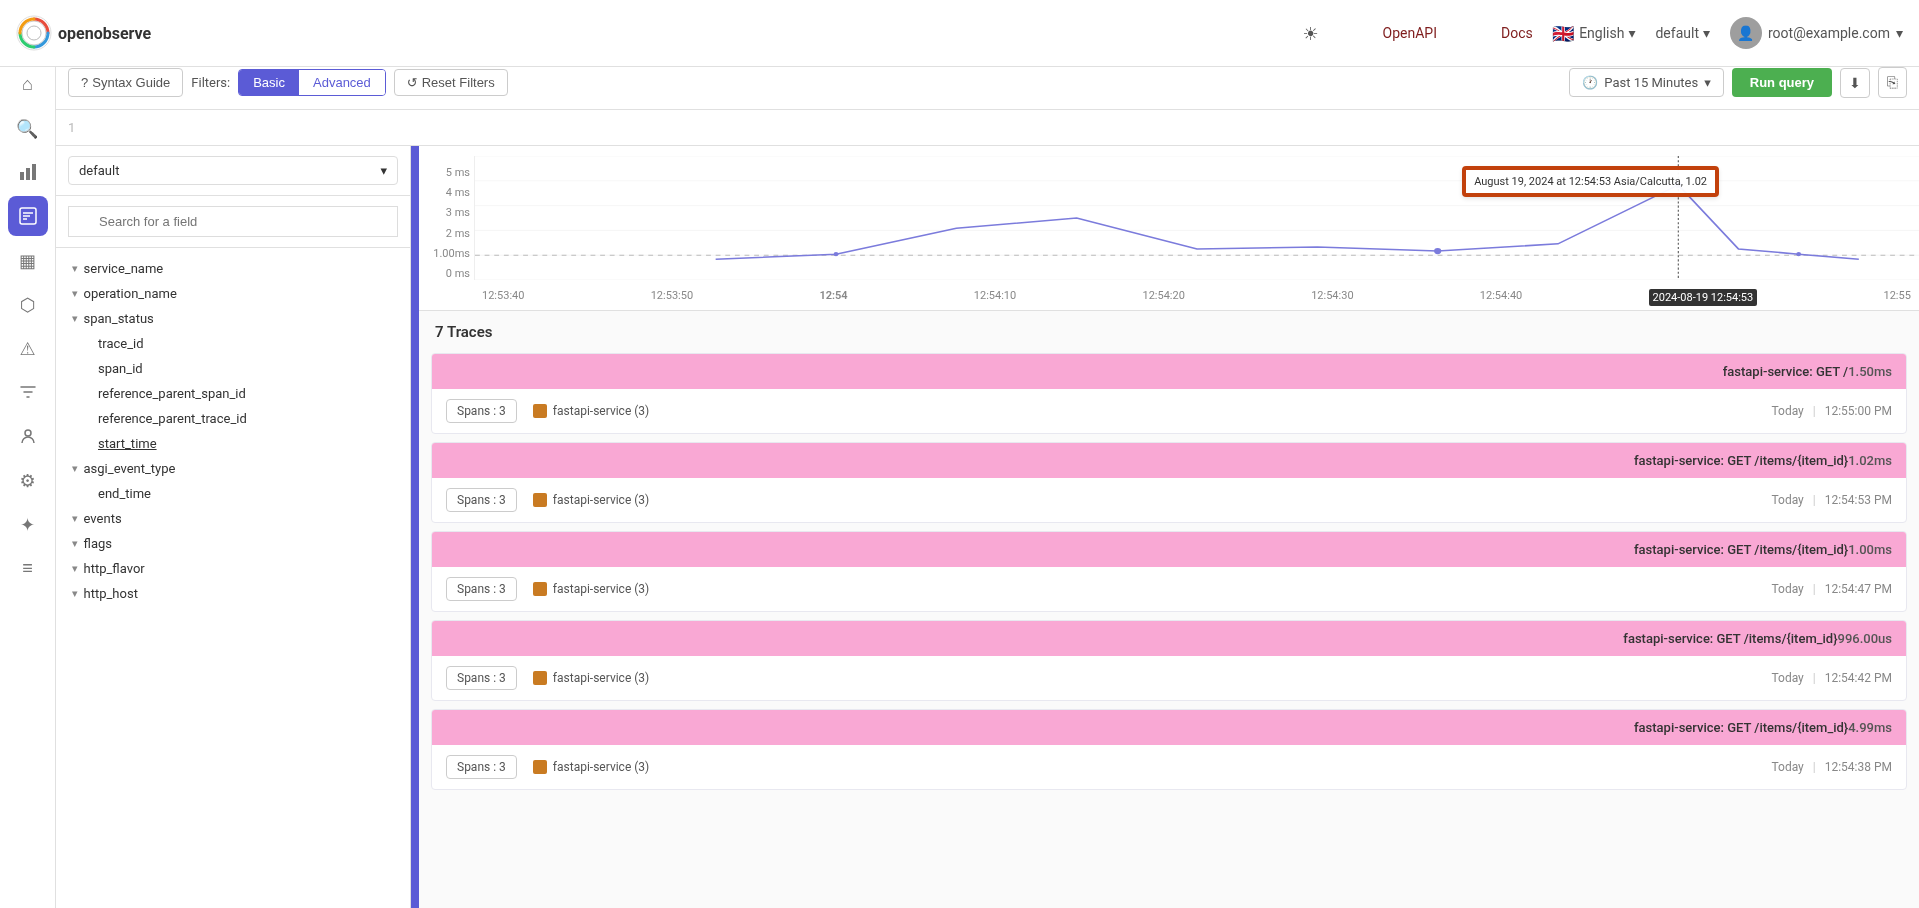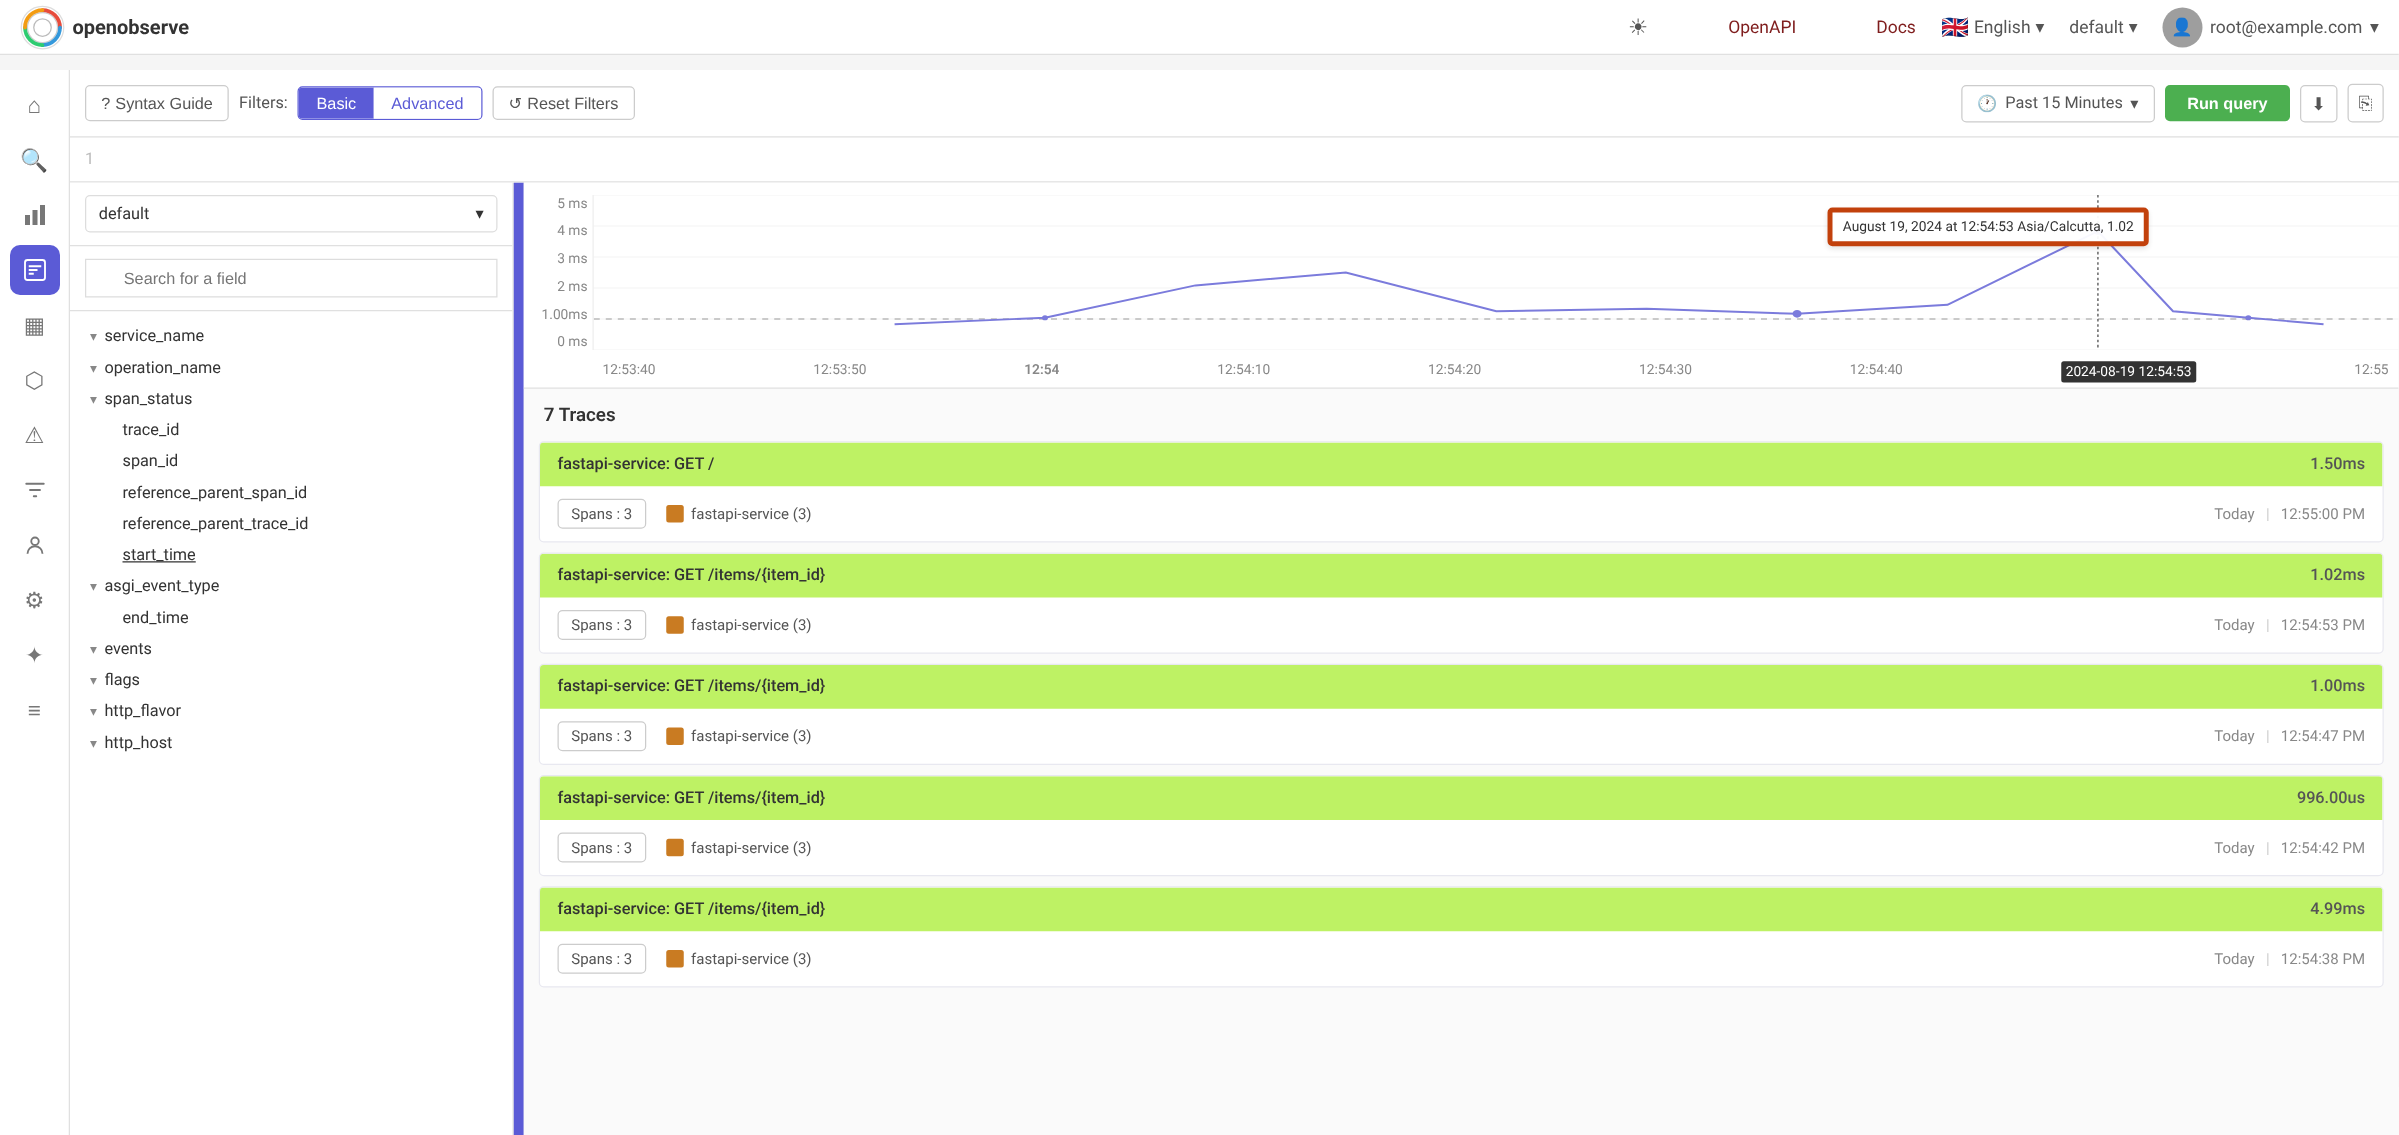--- a/index.html
+++ b/index.html
@@ -2,21 +2,21 @@
 <html><head>
   <meta charset="utf-8">
   <style>
     * { box-sizing: border-box; margin: 0; padding: 0; }
     body { font-family: -apple-system, BlinkMacSystemFont, 'Segoe UI', Roboto, sans-serif; font-size: 13px; background: #f5f5f5; color: #333; overflow: hidden; }
 
     
     .navbar {
       display: flex; align-items: center; justify-content: space-between;
       background: #fff; border-bottom: 1px solid #e0e0e0;
-      height: 44px; padding: 0 16px; position: fixed; top: 0; left: 0; right: 0; z-index: 100;
+      height: 67px; padding: 0 16px; position: fixed; top: 0; left: 0; right: 0; z-index: 100;
     }
     .navbar-left { display: flex; align-items: center; gap: 8px; }
     .logo { display: flex; align-items: center; gap: 6px; font-weight: 700; font-size: 16px; color: #333; }
     .logo-icon { width: 36px; height: 36px; }
     .navbar-right { display: flex; align-items: center; gap: 20px; font-size: 14px; color: #555; }
     .navbar-right .sun-icon { font-size: 18px; cursor: pointer; }
     .navbar-right a { text-decoration: none; color: #7f1d1d; margin-left: 44px; }
     .lang-selector { display: flex; align-items: center; gap: 4px; cursor: pointer; }
     .flag { font-size: 18px; }
     .org-selector { display: flex; align-items: center; gap: 4px; cursor: pointer; color: #555; }
@@ -122,21 +122,21 @@
 
     
     .right-panel { flex: 1; display: flex; flex-direction: column; overflow: hidden; background: #fafafa; }
 
     
     .chart-area {
       background: #fff; border-bottom: 1px solid #e0e0e0; position: relative;
       height: 165px; min-height: 165px;
     }
     .chart-y-labels {
-      position: absolute; left: 0; top: 10px; bottom: 30px; width: 55px;
+      position: absolute; left: 0; top: 20px; bottom: 30px; width: 55px;
       display: flex; flex-direction: column; justify-content: space-between;
       padding: 0 4px; font-size: 11px; color: #888; text-align: right;
     }
     .chart-container {
       position: absolute; left: 55px; right: 0; top: 10px; bottom: 30px;
       border-left: 1px solid #eee;
     }
     .chart-x-labels {
       position: absolute; left: 55px; right: 0; bottom: 4px;
       display: flex; justify-content: space-between; font-size: 11px; color: #888;
@@ -147,22 +147,22 @@
     .chart-svg { width: 100%; height: 100%; }
 
     
     .traces-area { flex: 1; overflow-y: auto; padding: 0; }
     .traces-header { padding: 12px 16px; font-size: 15px; font-weight: 600; color: #333; }
     .trace-item {
       background: #fff; border: 1px solid #e8e8f0; border-radius: 4px; margin: 0 12px 8px;
       overflow: hidden;
     }
     .trace-header {
-      display: flex; align-items: center; justify-content: space-between;
-      padding: 10px 14px; background: #bef264; cursor: pointer;
+      display: flex; align-items: center; justify-content: flex-end;
+      padding: 10px 14px; background: #f9a8d4; cursor: pointer;
     }
     .trace-name { font-size: 13px; color: #333; font-weight: 500; }
     .trace-duration { font-size: 13px; color: #555; font-weight: 500; }
     .trace-spans-row {
       display: flex; align-items: center; padding: 10px 14px; gap: 16px;
     }
     .spans-badge {
       padding: 4px 10px; border: 1px solid #ccc; border-radius: 4px; font-size: 12px; color: #555; background: #fff;
     }
     .service-bar { display: flex; align-items: center; gap: 6px; }

